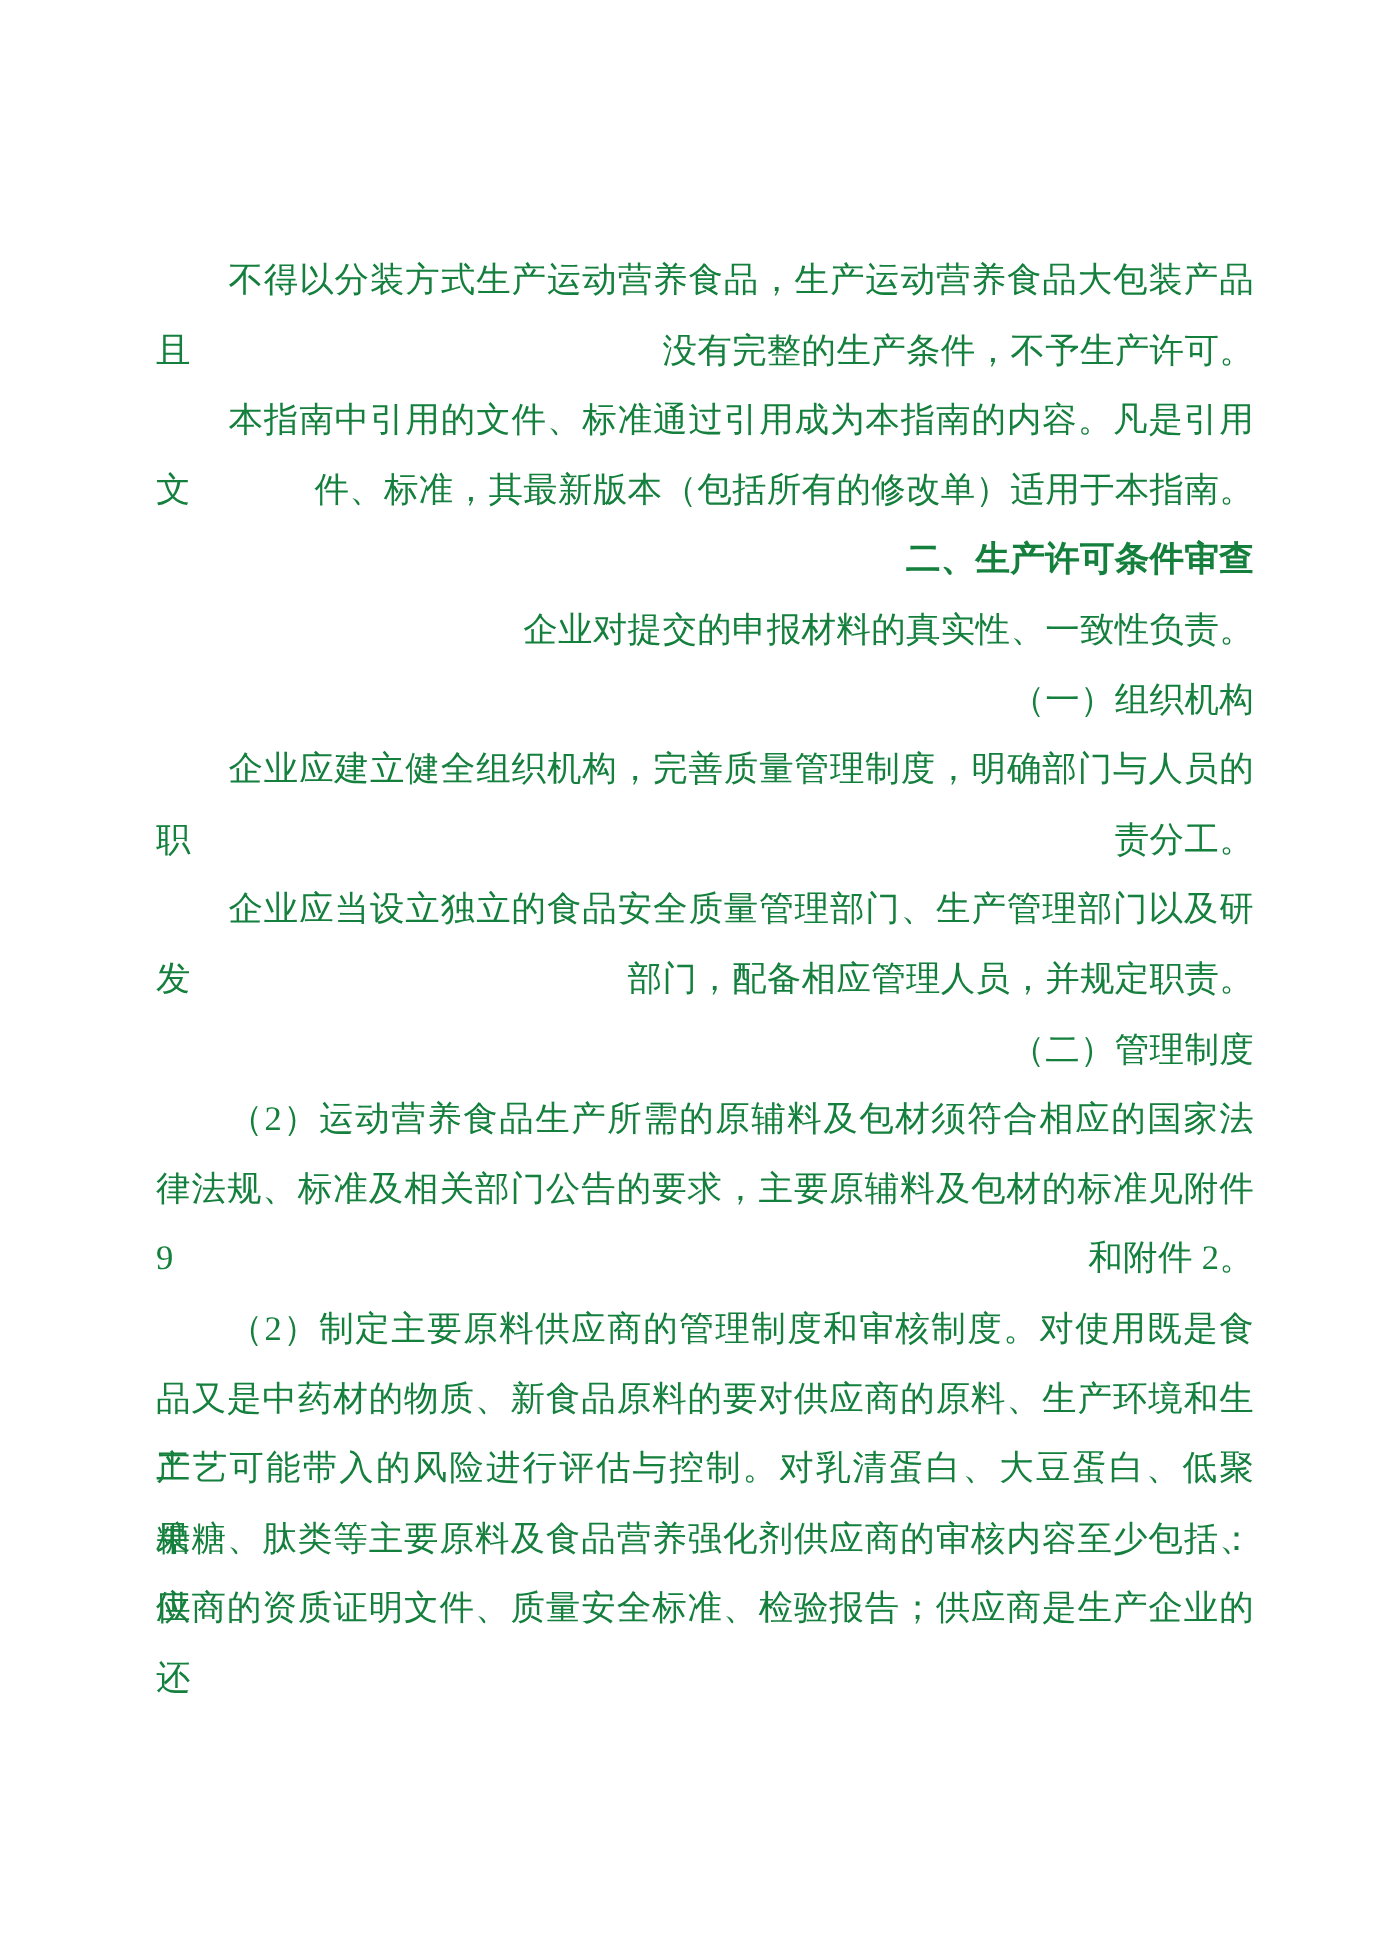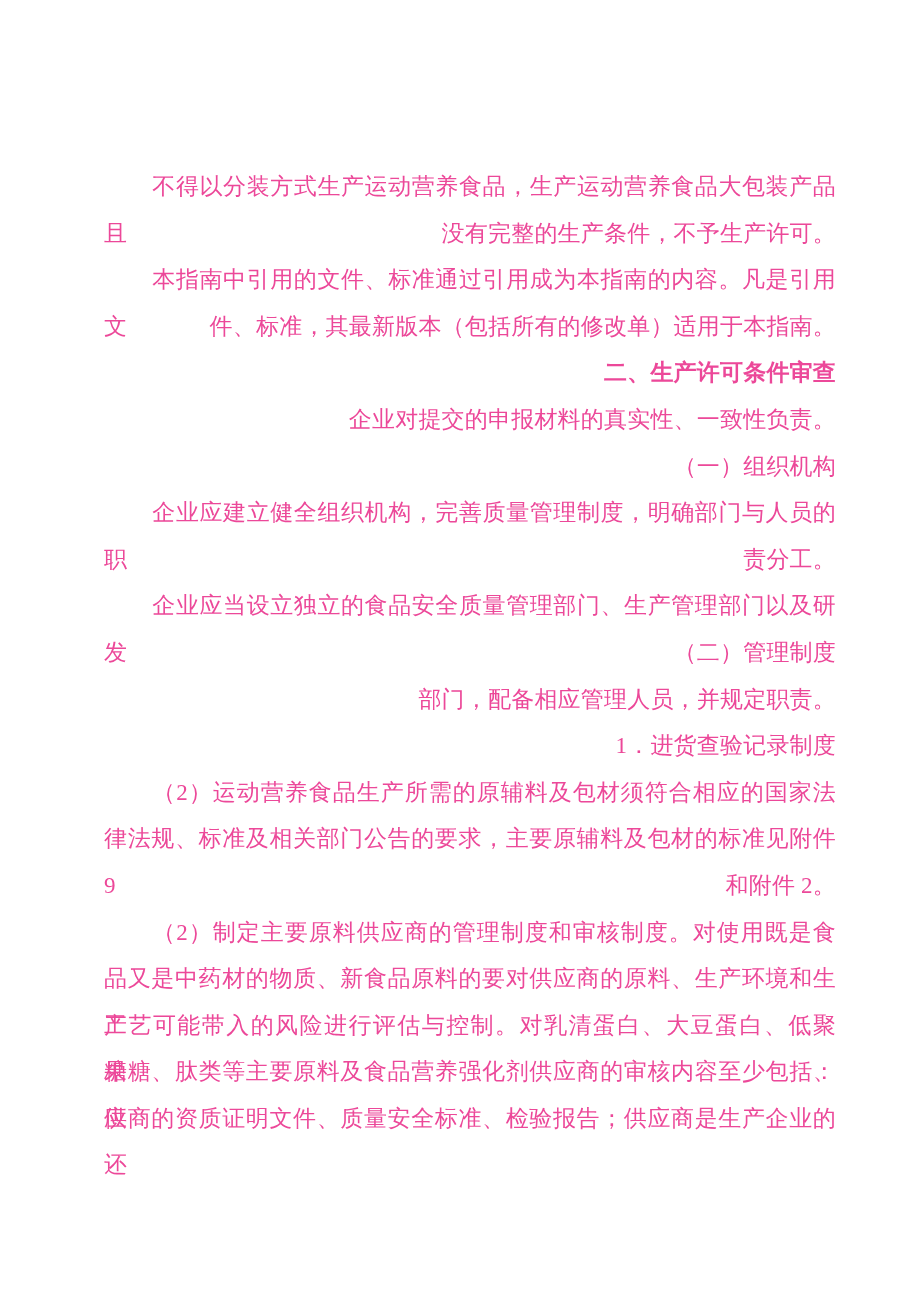--- a/index.html
+++ b/index.html
@@ -7,21 +7,21 @@
     padding: 0;
     background: #ffffff;
   }
   .page {
     position: relative;
     width: 920px;
     height: 1301px;
     background: #ffffff;
     overflow: hidden;
     font-family: "Liberation Serif", "DejaVu Serif", serif;
-    color: #ec4899;
+    color: #15803d;
   }
   .textblock {
     position: absolute;
     left: 104px;
     top: 164px;
     width: 732px;
   }
   .line {
     font-size: 23px;
     line-height: 46.6px;
@@ -50,23 +50,22 @@
       <div class="line indent justify">不得以分装方式生产运动营养食品，生产运动营养食品大包装产品且</div>
       <div class="line">没有完整的生产条件，不予生产许可。</div>
       <div class="line indent justify">本指南中引用的文件、标准通过引用成为本指南的内容。凡是引用文</div>
       <div class="line">件、标准，其最新版本（包括所有的修改单）适用于本指南。</div>
       <div class="line indent bold">二、生产许可条件审查</div>
       <div class="line indent">企业对提交的申报材料的真实性、一致性负责。</div>
       <div class="line indent">（一）组织机构</div>
       <div class="line indent justify">企业应建立健全组织机构，完善质量管理制度，明确部门与人员的职</div>
       <div class="line">责分工。</div>
       <div class="line indent justify">企业应当设立独立的食品安全质量管理部门、生产管理部门以及研发</div>
+      <div class="line">部门，配备相应管理人员，并规定职责。</div>
       <div class="line indent">（二）管理制度</div>
-      <div class="line">部门，配备相应管理人员，并规定职责。</div>
-      <div class="line indent">1．进货查验记录制度</div>
       <div class="line indent justify">（2）运动营养食品生产所需的原辅料及包材须符合相应的国家法</div>
       <div class="line justify">律法规、标准及相关部门公告的要求，主要原辅料及包材的标准见附件 9</div>
       <div class="line">和附件 2。</div>
       <div class="line indent justify">（2）制定主要原料供应商的管理制度和审核制度。对使用既是食</div>
       <div class="line justify">品又是中药材的物质、新食品原料的要对供应商的原料、生产环境和生产</div>
       <div class="line justify">工艺可能带入的风险进行评估与控制。对乳清蛋白、大豆蛋白、低聚糖、</div>
       <div class="line justify">果糖、肽类等主要原料及食品营养强化剂供应商的审核内容至少包括：供</div>
       <div class="line justify">应商的资质证明文件、质量安全标准、检验报告；供应商是生产企业的还</div>
     </div>
 </div>

